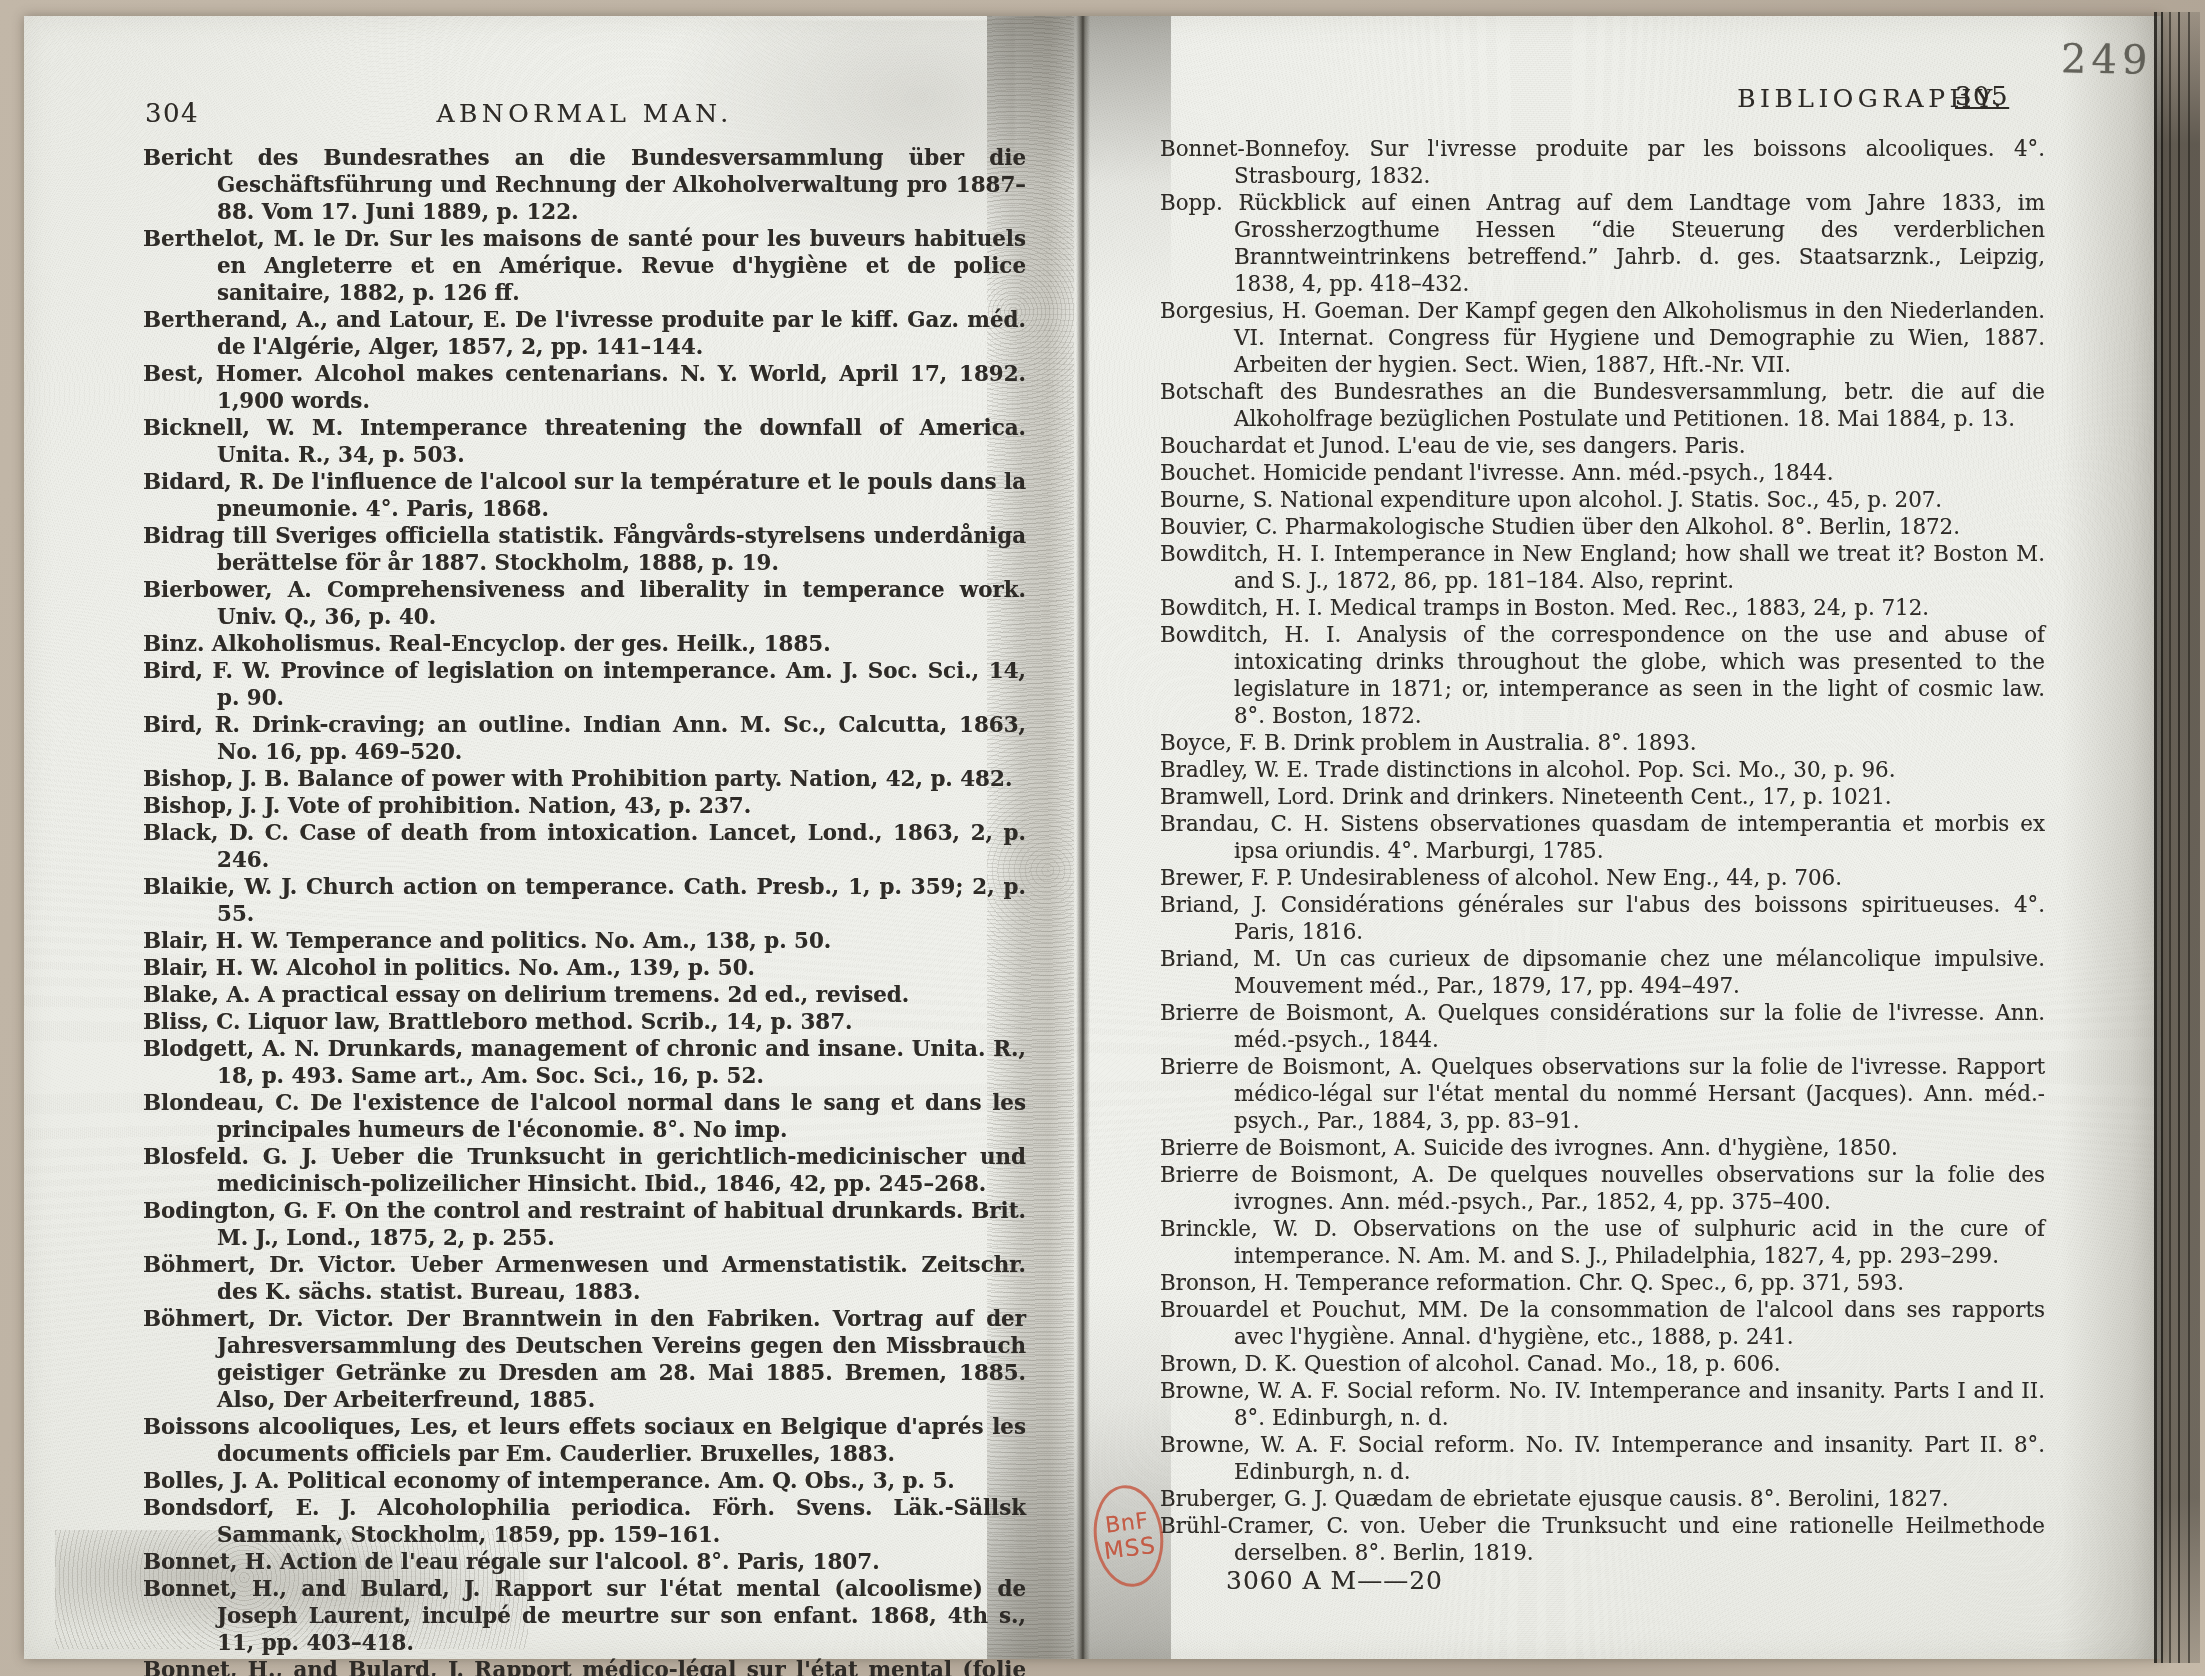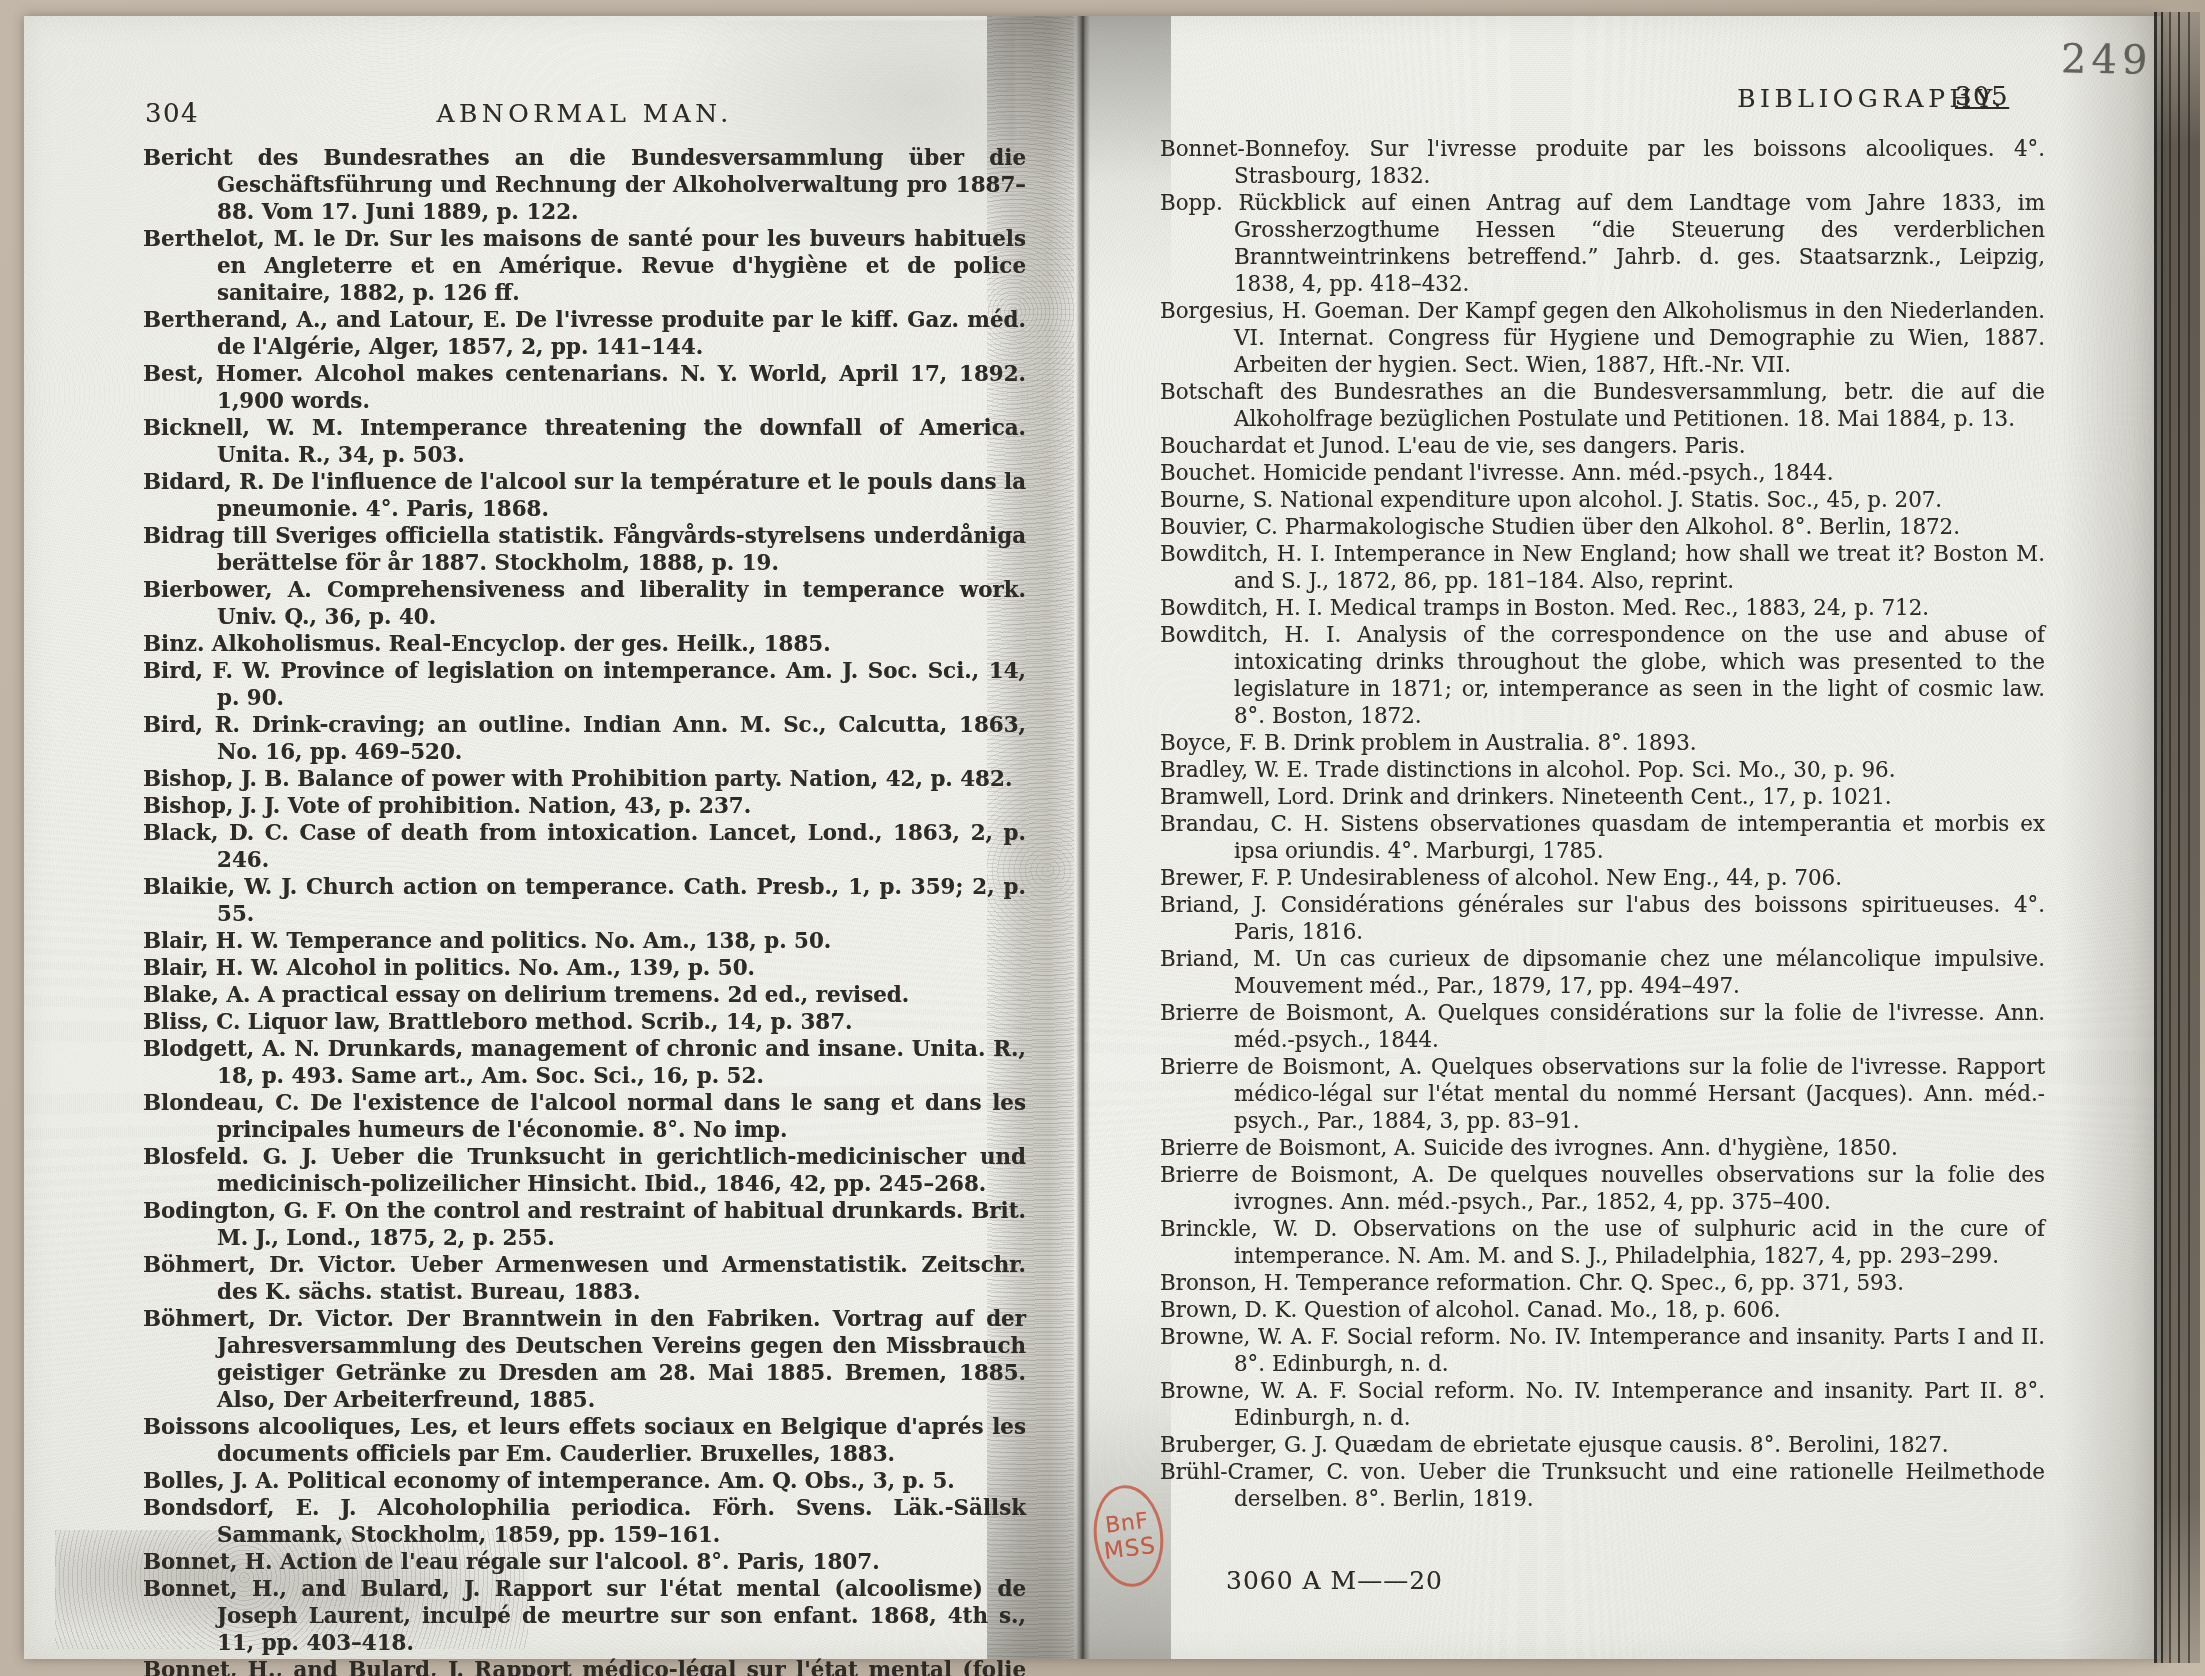--- a/index.html
+++ b/index.html
@@ -177,20 +177,21 @@
       <p class="entry">Brandau, C. H.  Sistens observationes quasdam de intemperantia et morbis ex ipsa oriundis.  4°.  Marburgi, 1785.</p>
       <p class="entry">Brewer, F. P.  Undesirableness of alcohol.  New Eng., 44, p. 706.</p>
       <p class="entry">Briand, J.  Considérations générales sur l'abus des boissons spiritueuses.  4°.  Paris, 1816.</p>
       <p class="entry">Briand, M.  Un cas curieux de dipsomanie chez une mélancolique impulsive.  Mouvement méd., Par., 1879, 17, pp. 494–497.</p>
       <p class="entry">Brierre de Boismont, A.  Quelques considérations sur la folie de l'ivresse.  Ann. méd.-psych., 1844.</p>
       <p class="entry">Brierre de Boismont, A.  Quelques observations sur la folie de l'ivresse.  Rapport médico-légal sur l'état mental du nommé Hersant (Jacques).  Ann. méd.-psych., Par., 1884, 3, pp. 83–91.</p>
       <p class="entry">Brierre de Boismont, A.  Suicide des ivrognes.  Ann. d'hygiène, 1850.</p>
       <p class="entry">Brierre de Boismont, A.  De quelques nouvelles observations sur la folie des ivrognes.  Ann. méd.-psych., Par., 1852, 4, pp. 375–400.</p>
       <p class="entry">Brinckle, W. D.  Observations on the use of sulphuric acid in the cure of intemperance.  N. Am. M. and S. J., Philadelphia, 1827, 4, pp. 293–299.</p>
       <p class="entry">Bronson, H.  Temperance reformation.  Chr. Q. Spec., 6, pp. 371, 593.</p>
+      <p class="entry">Brouardel et Pouchut, MM.  De la consommation de l'alcool dans ses rapports avec l'hygiène.  Annal. d'hygiène, etc., 1888, p. 241.</p>
       <p class="entry">Brown, D. K.  Question of alcohol.  Canad. Mo., 18, p. 606.</p>
       <p class="entry">Browne, W. A. F.  Social reform.  No. IV. Intemperance and insanity.  Parts I and II.  8°.  Edinburgh, n. d.</p>
       <p class="entry">Browne, W. A. F.  Social reform.  No. IV. Intemperance and insanity.  Part II.  8°.  Edinburgh, n. d.</p>
       <p class="entry">Bruberger, G. J.  Quædam de ebrietate ejusque causis.  8°.  Berolini, 1827.</p>
       <p class="entry">Brühl-Cramer, C. von.  Ueber die Trunksucht und eine rationelle Heilmethode derselben.  8°.  Berlin, 1819.</p>
     </div>
 
   <div class="signature ink">3060 A M——20</div>
 
   <div class="bnf">

